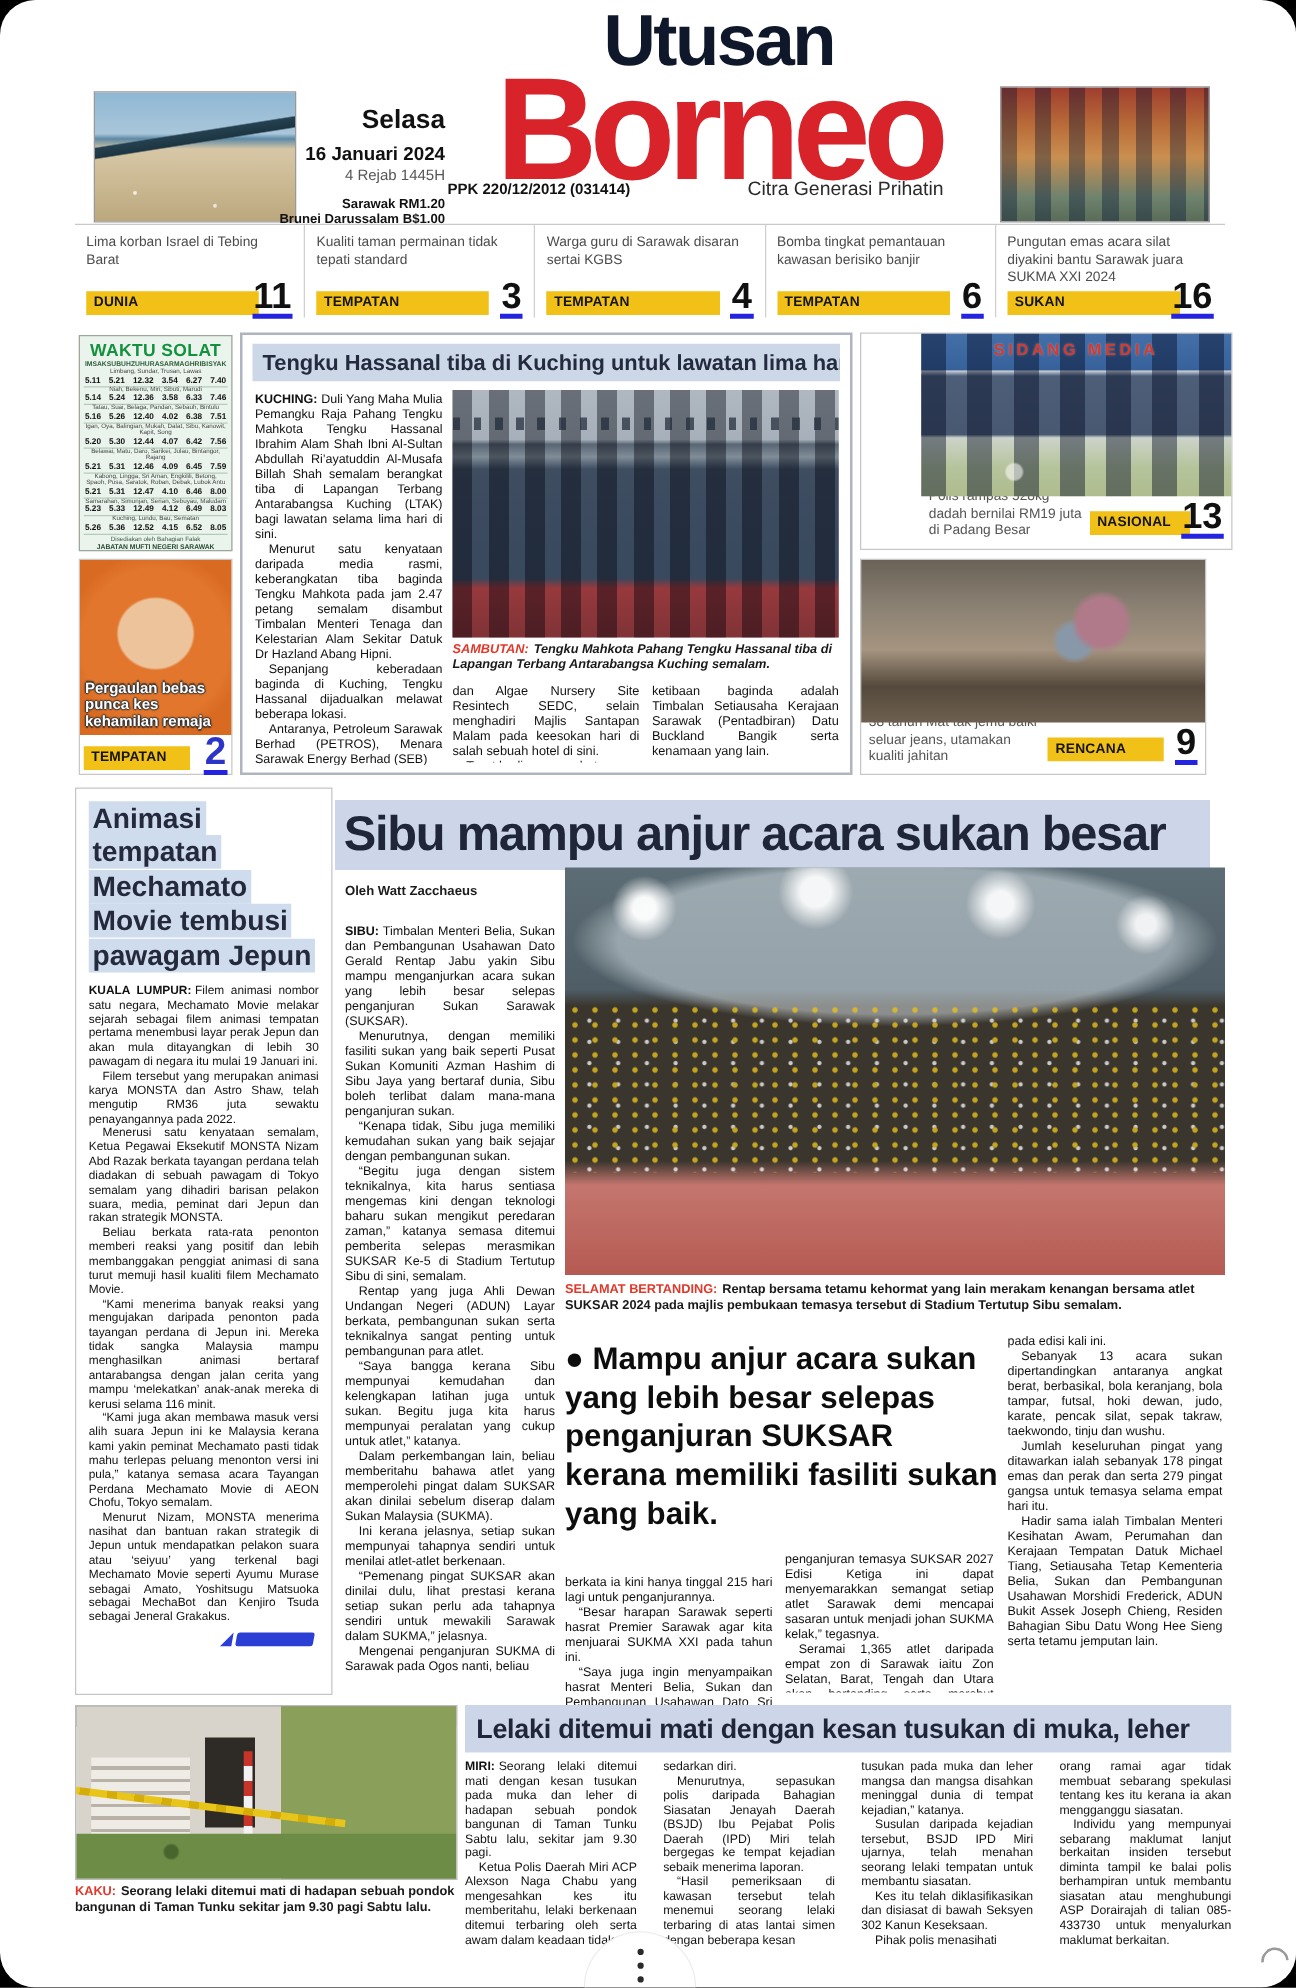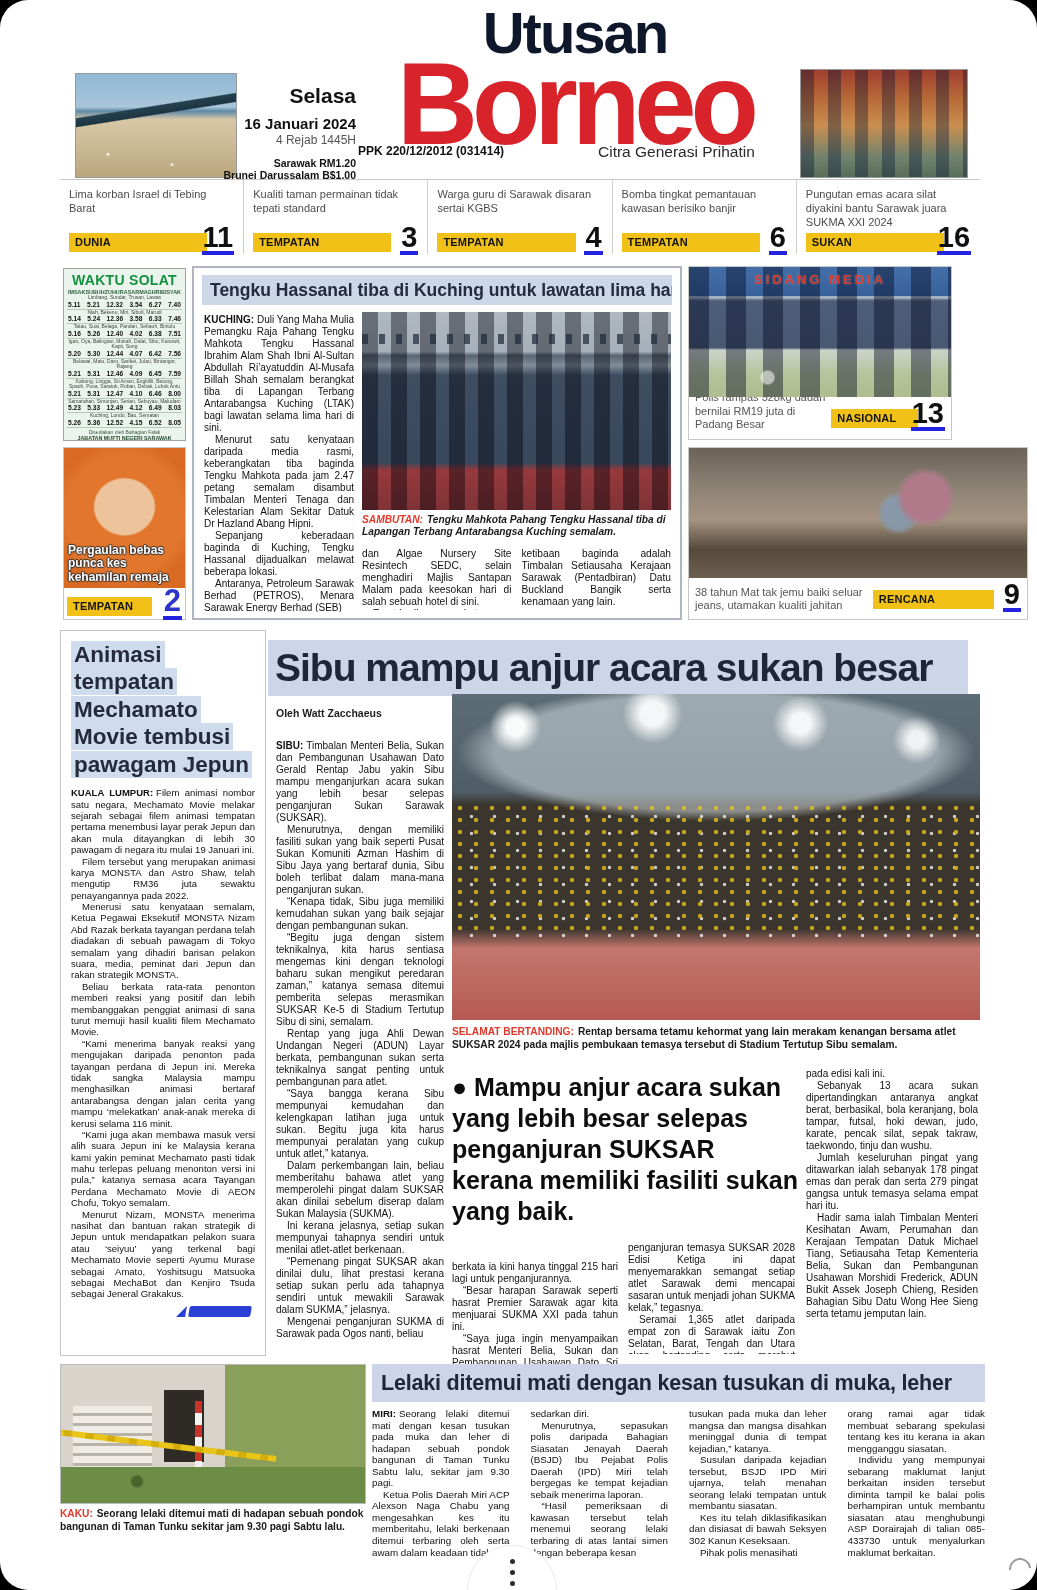--- a/index.html
+++ b/index.html
@@ -70,22 +70,22 @@
     background:
       repeating-linear-gradient(90deg, rgba(12,18,30,.5) 0 16px, rgba(70,90,110,.18) 16px 29px),
       linear-gradient(180deg,#c7ccd2 0%,#bcc3cb 20%,#5d6874 22%,#8e98a2 27%,#3c4a5d 32%,#36455a 76%,#a83232 80%,#8d2a2a 100%);}
   .tg-photo:before{content:"";position:absolute;left:0;right:0;top:11%;height:5%;
     background:repeating-linear-gradient(90deg,#1d2736 0 6px,transparent 6px 17px);opacity:.7;}
   .tg-cap{position:absolute;left:168px;top:246px;right:9px;font-size:10.2px;font-weight:700;line-height:1.2;color:#1a1a1a;font-style:italic;}
   .tg-cont{position:absolute;left:168px;top:280px;right:9px;height:62px;display:flex;gap:10px;overflow:hidden;}
   .tg-cont .ccol{flex:1;font-size:10.2px;line-height:1.18;text-align:justify;overflow:hidden;}
 
   
-  .rteaser1{left:688px;top:266px;width:264px;height:174px;}
-  .rteaser2{left:688px;top:447px;width:340px;height:173px;}
+  .rteaser1{left:688px;top:266px;width:298px;height:174px;padding-left:48px;}
+  .rteaser2{left:688px;top:447px;width:277px;height:173px;}
   .rphoto{position:relative;height:130px;overflow:hidden;}
   .rphoto.police{background:
       radial-gradient(circle at 30% 85%, rgba(255,255,255,.55) 0 6px, transparent 8px),
       repeating-linear-gradient(90deg, rgba(20,30,55,.55) 0 20px, rgba(90,110,140,.2) 20px 37px),
       linear-gradient(180deg,#3f6fae 0%,#2f5e9e 22%,#dfe3e8 23%,#4a5a74 26%,#44536b 62%,#e8edda 64%,#cdd9a0 82%,#c3d08e 100%);}
   .rbanner{position:absolute;top:5px;left:0;right:0;text-align:center;color:#d63a2e;font-weight:800;font-size:13px;letter-spacing:3px;text-shadow:0 0 2px rgba(255,255,255,.35);}
   .rphoto.sewing{background:
       radial-gradient(circle at 70% 38%, #b07a8a 0 9%, transparent 12%),
       radial-gradient(circle at 62% 50%, #8898a8 0 7%, transparent 10%),
       linear-gradient(180deg,#6b6258 0%,#8c8274 30%,#a59480 55%,#54493c 78%,#6e6050 100%);}
@@ -427,21 +427,21 @@
   </div>
   <div class="pullquote">● Mampu anjur acara sukan yang lebih besar selepas penganjuran SUKSAR kerana memiliki fasiliti sukan yang baik.</div>
   <div class="news sb-col2">
 
   <p class="para"><span>berkata ia kini hanya tinggal 215 hari lagi untuk penganjurannya.</span></p>
       <p class="para"><span>“Besar harapan Sarawak seperti hasrat Premier Sarawak agar kita menjuarai SUKMA XXI pada tahun ini.</span></p>
       <p class="para"><span>“Saya juga ingin menyampaikan hasrat Menteri Belia, Sukan dan Pembangunan Usahawan Dato Sri Abdul Karim Rahman Hamzah, agar</span></p>
     </div>
   <div class="news sb-col3">
 
-  <p class="para"><span>penganjuran temasya SUKSAR 2028 Edisi Ketiga ini dapat menyemarakkan semangat setiap atlet Sarawak demi mencapai sasaran untuk menjadi johan SUKMA kelak,” tegasnya.</span></p>
+  <p class="para"><span>penganjuran temasya SUKSAR 2027 Edisi Ketiga ini dapat menyemarakkan semangat setiap atlet Sarawak demi mencapai sasaran untuk menjadi johan SUKMA kelak,” tegasnya.</span></p>
       <p class="para"><span>Seramai 1,365 atlet daripada empat zon di Sarawak iaitu Zon Selatan, Barat, Tengah dan Utara akan bertanding serta merebut kejuaraan</span></p>
     </div>
   <div class="news sb-col4">
 
   <p class="para"><span>pada edisi kali ini.</span></p>
       <p class="para"><span>Sebanyak 13 acara sukan dipertandingkan antaranya angkat berat, berbasikal, bola keranjang, bola tampar, futsal, hoki dewan, judo, karate, pencak silat, sepak takraw, taekwondo, tinju dan wushu.</span></p>
       <p class="para"><span>Jumlah keseluruhan pingat yang ditawarkan ialah sebanyak 178 pingat emas dan perak dan serta 279 pingat gangsa untuk temasya selama empat hari itu.</span></p>
       <p class="para"><span>Hadir sama ialah Timbalan Menteri Kesihatan Awam, Perumahan dan Kerajaan Tempatan Datuk Michael Tiang, Setiausaha Tetap Kementeria Belia, Sukan dan Pembangunan Usahawan Morshidi Frederick, ADUN Bukit Assek Joseph Chieng, Residen Bahagian Sibu Datu Wong Hee Sieng serta tetamu jemputan lain.</span></p>
     </div>
 

